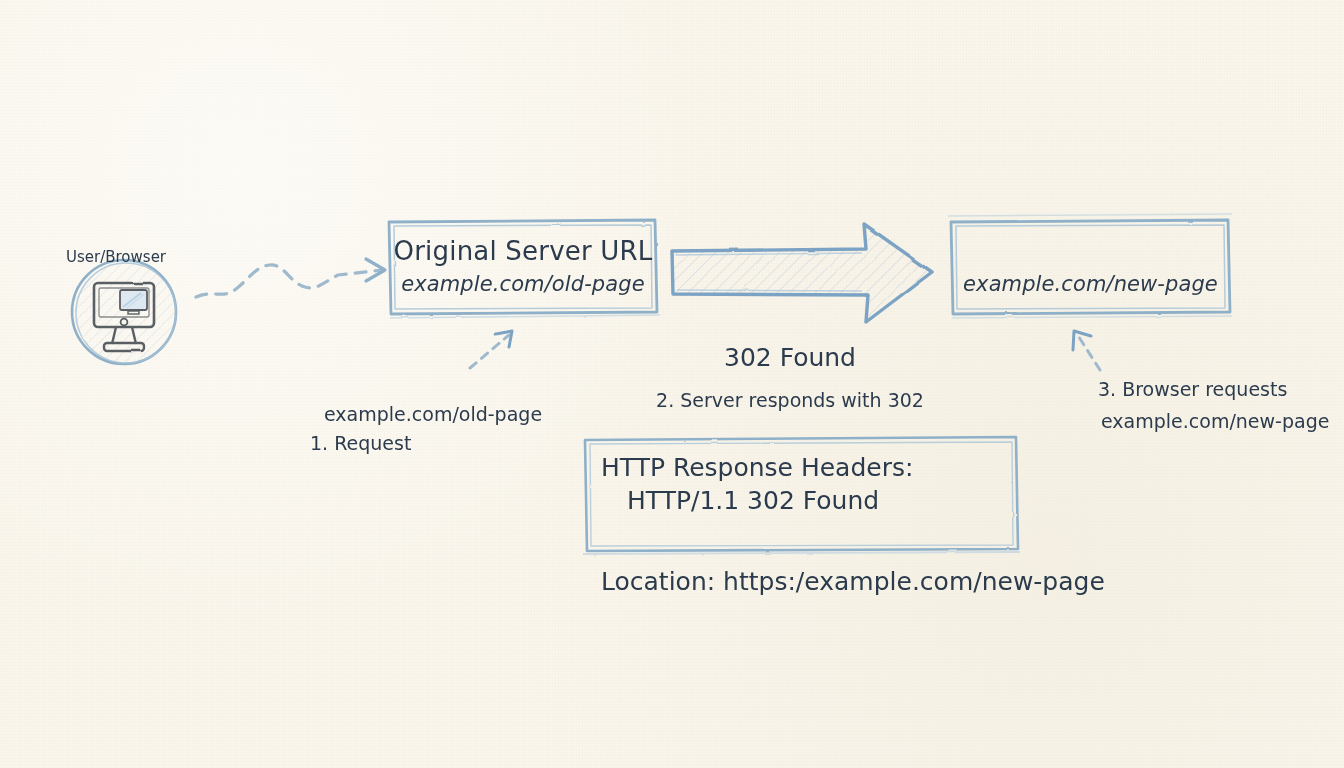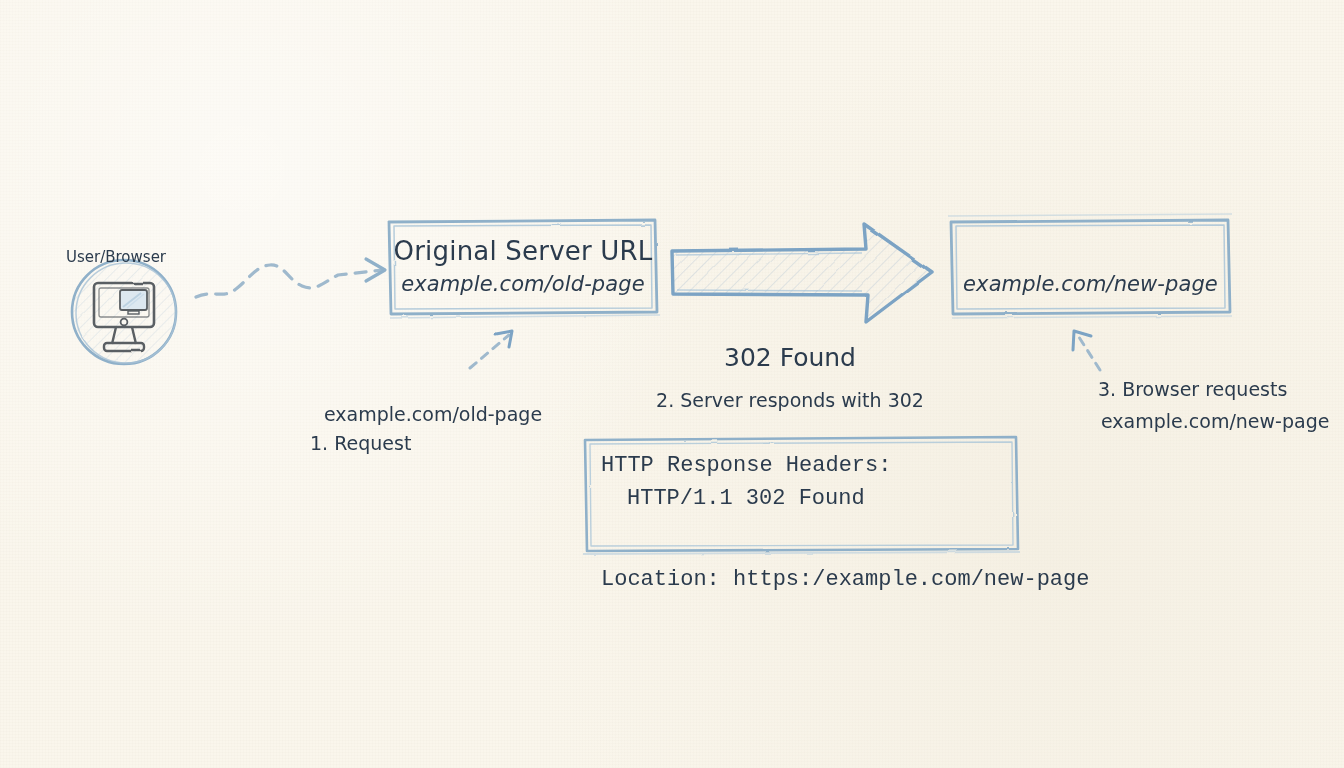--- a/index.html
+++ b/index.html
@@ -47,22 +47,21 @@
     font-size: 15px;
     margin-top: 21px;
   }
   .step-line {
     font-size: 19px;
   }
   .found-big {
     font-size: 25px;
   }
   .hdr-line {
-    font-size: 22px;
-    font-family: Liberation Mono, monospace;
+    font-size: 25px;
   }
   .center { text-align: center; }
 </style>
 </head>
 <body>
 
 <div id="canvas">
 
   <svg class="svg-layer" viewBox="0 0 1344 768">
     <defs>

